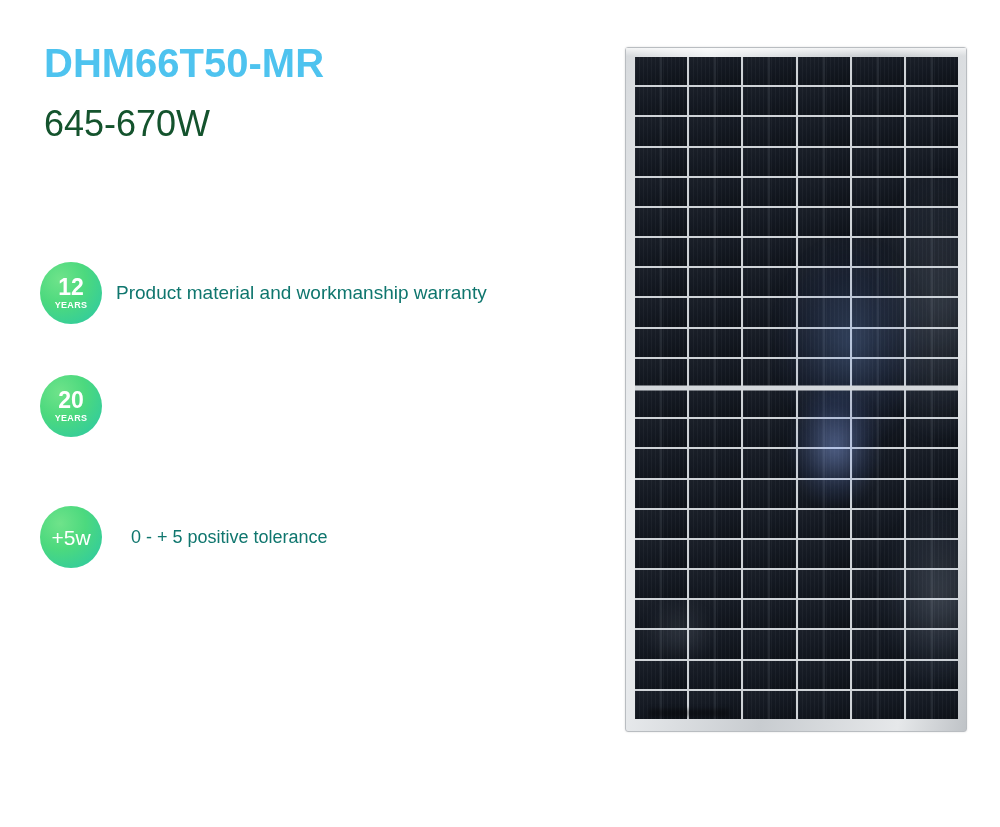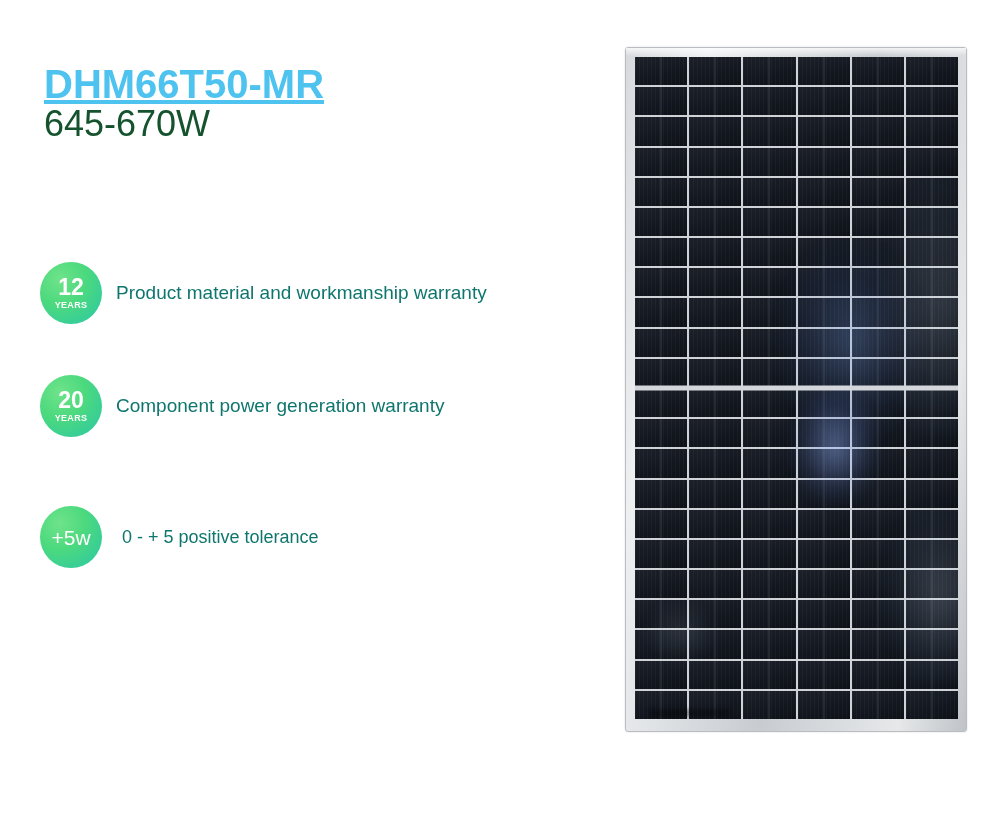--- a/index.html
+++ b/index.html
@@ -20,27 +20,26 @@
   
   .left {
     position: absolute;
     left: 0; top: 0;
     width: 620px;
     height: 827px;
   }
   .model-title {
     position: absolute;
     left: 44px;
-    top: 62px;
+    top: 41px;
     font-size: 40px;
     font-weight: bold;
     color: #4ec3ef;
     letter-spacing: 0px;
     white-space: nowrap;
-    text-decoration: underline;
   }
   .power-range {
     position: absolute;
     left: 44px;
     top: 103px;
     font-size: 36px;
     font-weight: normal;
     color: #14532d;
     white-space: nowrap;
   }
@@ -86,21 +85,21 @@
     font-weight: normal;
   }
 
   .feature-text {
     margin-left: 14px;
     font-size: 19px;
     color: #0f766e;
     white-space: nowrap;
   }
   .feature-3 .feature-text {
-    margin-left: 20px;
+    margin-left: 29px;
     font-size: 18px;
   }
 
   
   .panel-wrap {
     position: absolute;
     left: 625px;
     top: 47px;
     width: 342px;
     height: 685px;
@@ -234,21 +233,20 @@
         <span class="small">YEARS</span>
       </div>
       <div class="feature-text">Product material and workmanship warranty</div>
     </div>
 
     <div class="feature feature-2">
       <div class="badge">
         <span class="big">20</span>
         <span class="small">YEARS</span>
       </div>
-      <div class="feature-text">Component power generation warranty</div>
     </div>
 
     <div class="feature feature-3">
       <div class="badge single">
         <span class="big">+5w</span>
       </div>
       <div class="feature-text">0 - + 5 positive tolerance</div>
     </div>
 
   </div>

